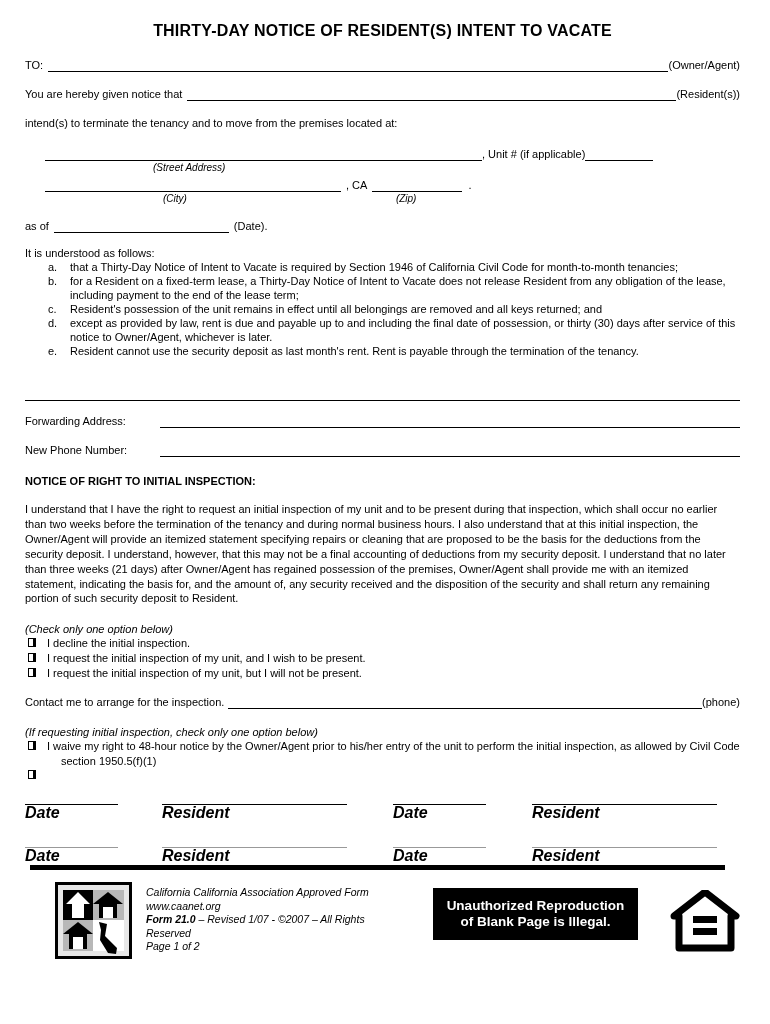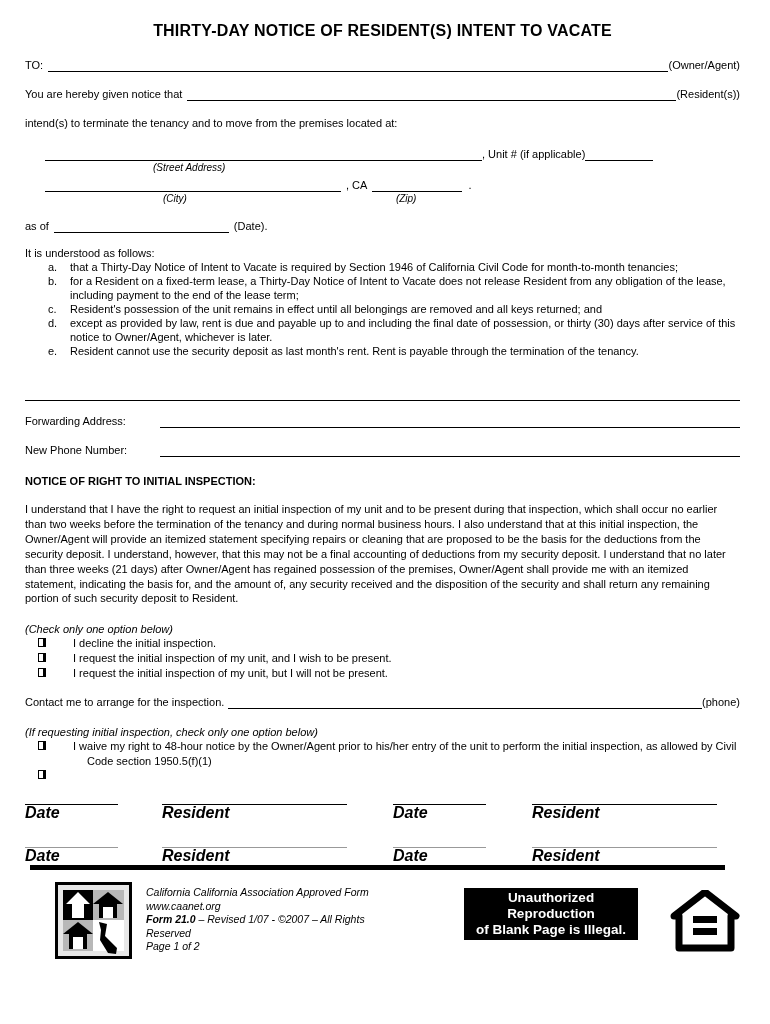--- a/index.html
+++ b/index.html
@@ -30,39 +30,39 @@
   .ulist .litext{flex:1;}
   .reason-row{margin-top:8px;}
   .italic{font-style:italic;}
   .bold{font-weight:bold;}
   .blankline{border-bottom:1px solid #000;height:16px;margin-top:15px;}
   .labeled-fill{display:flex;align-items:flex-end;margin-top:13px;}
   .labeled-fill .lab{width:135px;flex:none;}
   .section-head{font-weight:bold;margin-top:17px;}
   .para{margin-top:14px;line-height:14.9px;text-align:left;}
   .instruction{margin-top:16px;font-style:italic;}
-  .chk-item{display:flex;align-items:flex-start;margin-left:13px;line-height:14.6px;gap:16px;}
+  .chk-item{display:flex;align-items:flex-start;margin-left:3px;line-height:14.6px;}
   .chk-box{flex:none;width:8px;height:9px;border:1.5px solid #000;border-right-width:3px;margin:2px 2px 0 0;box-sizing:border-box;cursor:pointer;}
   .chk-text{margin-left:9px;padding-left:14px;text-indent:-14px;}
   .contact-row{margin-top:15px;display:flex;align-items:flex-end;}
   .sig-row{display:flex;margin-left:0px;}
   .sig-row1{margin-top:25px;}
   .sig-row2{margin-top:27px;}
   .sig-cell{border-top:1.5px solid #000;font-weight:bold;font-style:italic;font-size:16px;padding-top:1px;}
   .sig-row2 .sig-cell{border-top:1.5px solid #999;}
   .sig-date{width:93px;}
   .sig-res{width:185px;}
   .gap1{width:44px;}
   .gap2{width:46px;}
   .thick-divider{height:5px;background:#000;margin:2px 15px 0 5px;}
   .footer{display:flex;margin-top:12px;align-items:flex-start;}
   .caa-logo{flex:none;margin-left:30px;width:77px;height:77px;}
   .footer-text{margin-left:14px;font-style:italic;font-size:10.5px;line-height:13.5px;padding-top:4px;}
   .warn-box{flex:none;margin-left:58px;margin-top:6px;background:#000;color:#fff;
-    width:174px;height:52px;display:flex;flex-direction:column;justify-content:center;
+    width:205px;height:52px;display:flex;flex-direction:column;justify-content:center;
     text-align:center;font-weight:bold;font-size:13.5px;line-height:16px;border:2px solid #000;box-sizing:border-box;}
   .eho{flex:none;margin-left:32px;margin-top:8px;}
 </style>
 </head>
 <body>
 
 <div class="page">
 
   <div class="title">THIRTY-DAY NOTICE OF RESIDENT(S) INTENT TO VACATE</div>
 

